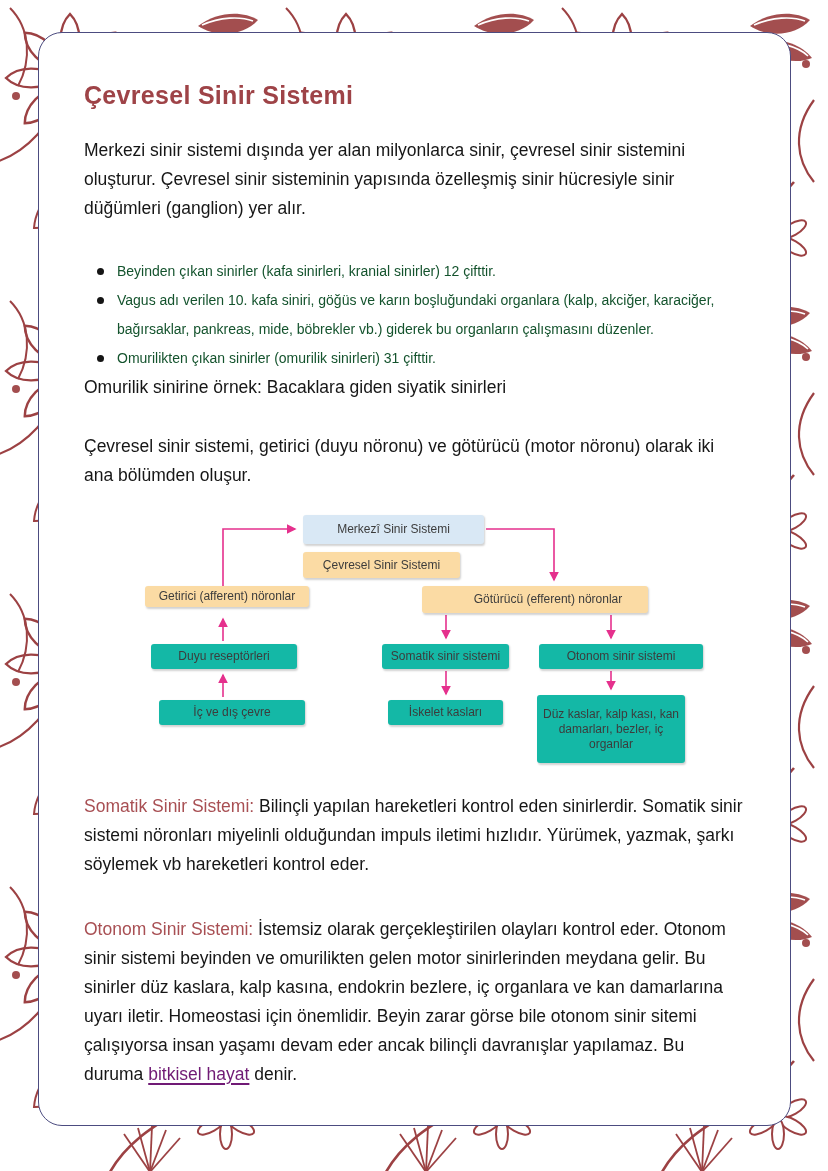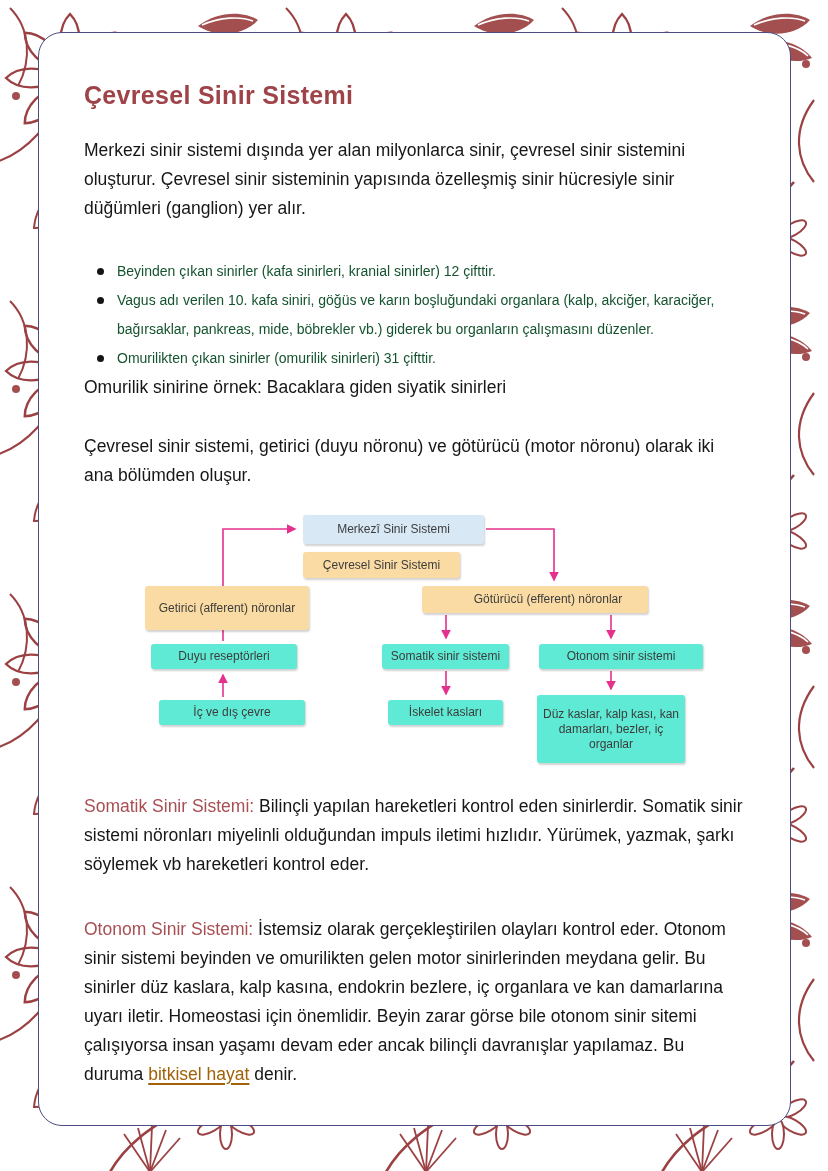--- a/index.html
+++ b/index.html
@@ -39,27 +39,27 @@
     position:relative;width:540px;height:256px;margin:0 0 24px 61px;
   }
   .dbox{
     position:absolute;display:flex;align-items:center;justify-content:center;
     font-size:12px;color:#3c3c3c;text-align:center;border-radius:3px;
     box-shadow:1px 1.5px 2px rgba(0,0,0,.18);
     line-height:15px;padding:2px;box-sizing:border-box;
   }
   .dbox.blue{background:#d9e8f5;}
   .dbox.orange{background:#fbdba4;}
-  .dbox.green{background:#5eead4;}
+  .dbox.green{background:#14b8a6;}
   .arrows{position:absolute;left:0;top:0;}
   .lead-red{color:#a84f53;}
   .somatic{margin:0 0 36px 0;}
   .autonomic{margin:0;}
   .veg-link{
-    color:#a16207;text-decoration:underline;text-underline-offset:3px;
+    color:#701a75;text-decoration:underline;text-underline-offset:3px;
     text-decoration-thickness:1.5px;cursor:pointer;
   }
 </style>
 </head>
 <body>
 
 <svg class="bg" width="828" height="1171" aria-hidden="true">
   <defs>
     <pattern id="floral" width="276" height="293" patternUnits="userSpaceOnUse">
       <rect width="276" height="293" fill="#ffffff"></rect>
@@ -162,21 +162,21 @@
         <path d="M78,129 L78,107" marker-end="url(#ah)"></path>
         <path d="M78,185 L78,163" marker-end="url(#ah)"></path>
         <path d="M301,103 L301,126" marker-end="url(#ah)"></path>
         <path d="M301,159 L301,182" marker-end="url(#ah)"></path>
         <path d="M466,103 L466,126" marker-end="url(#ah)"></path>
         <path d="M466,159 L466,177" marker-end="url(#ah)"></path>
       </g>
     </svg>
     <div class="dbox blue" style="left:158px;top:3px;width:181px;height:29px;">Merkezî Sinir Sistemi</div>
     <div class="dbox orange" style="left:158px;top:40px;width:157px;height:26px;">Çevresel Sinir Sistemi</div>
-    <div class="dbox orange" style="left:0px;top:74px;width:164px;height:44px;">Getirici (afferent) nöronlar</div>
+    <div class="dbox orange" style="left:0px;top:74px;width:164px;height:21px;">Getirici (afferent) nöronlar</div>
     <div class="dbox orange" style="left:277px;top:74px;width:226px;height:27px;padding-left:28px;">Götürücü (efferent) nöronlar</div>
     <div class="dbox green" style="left:6px;top:132px;width:146px;height:25px;">Duyu reseptörleri</div>
     <div class="dbox green" style="left:14px;top:188px;width:146px;height:25px;text-align:center;">İç ve dış çevre</div>
     <div class="dbox green" style="left:237px;top:132px;width:127px;height:25px;">Somatik sinir sistemi</div>
     <div class="dbox green" style="left:243px;top:188px;width:115px;height:25px;">İskelet kasları</div>
     <div class="dbox green" style="left:394px;top:132px;width:164px;height:25px;">Otonom sinir sistemi</div>
     <div class="dbox green" style="left:392px;top:183px;width:148px;height:68px;">Düz kaslar, kalp kası, kan damarları, bezler, iç organlar</div>
   </div>
 
   <p class="para somatic"><span class="lead-red">Somatik Sinir Sistemi:</span>

